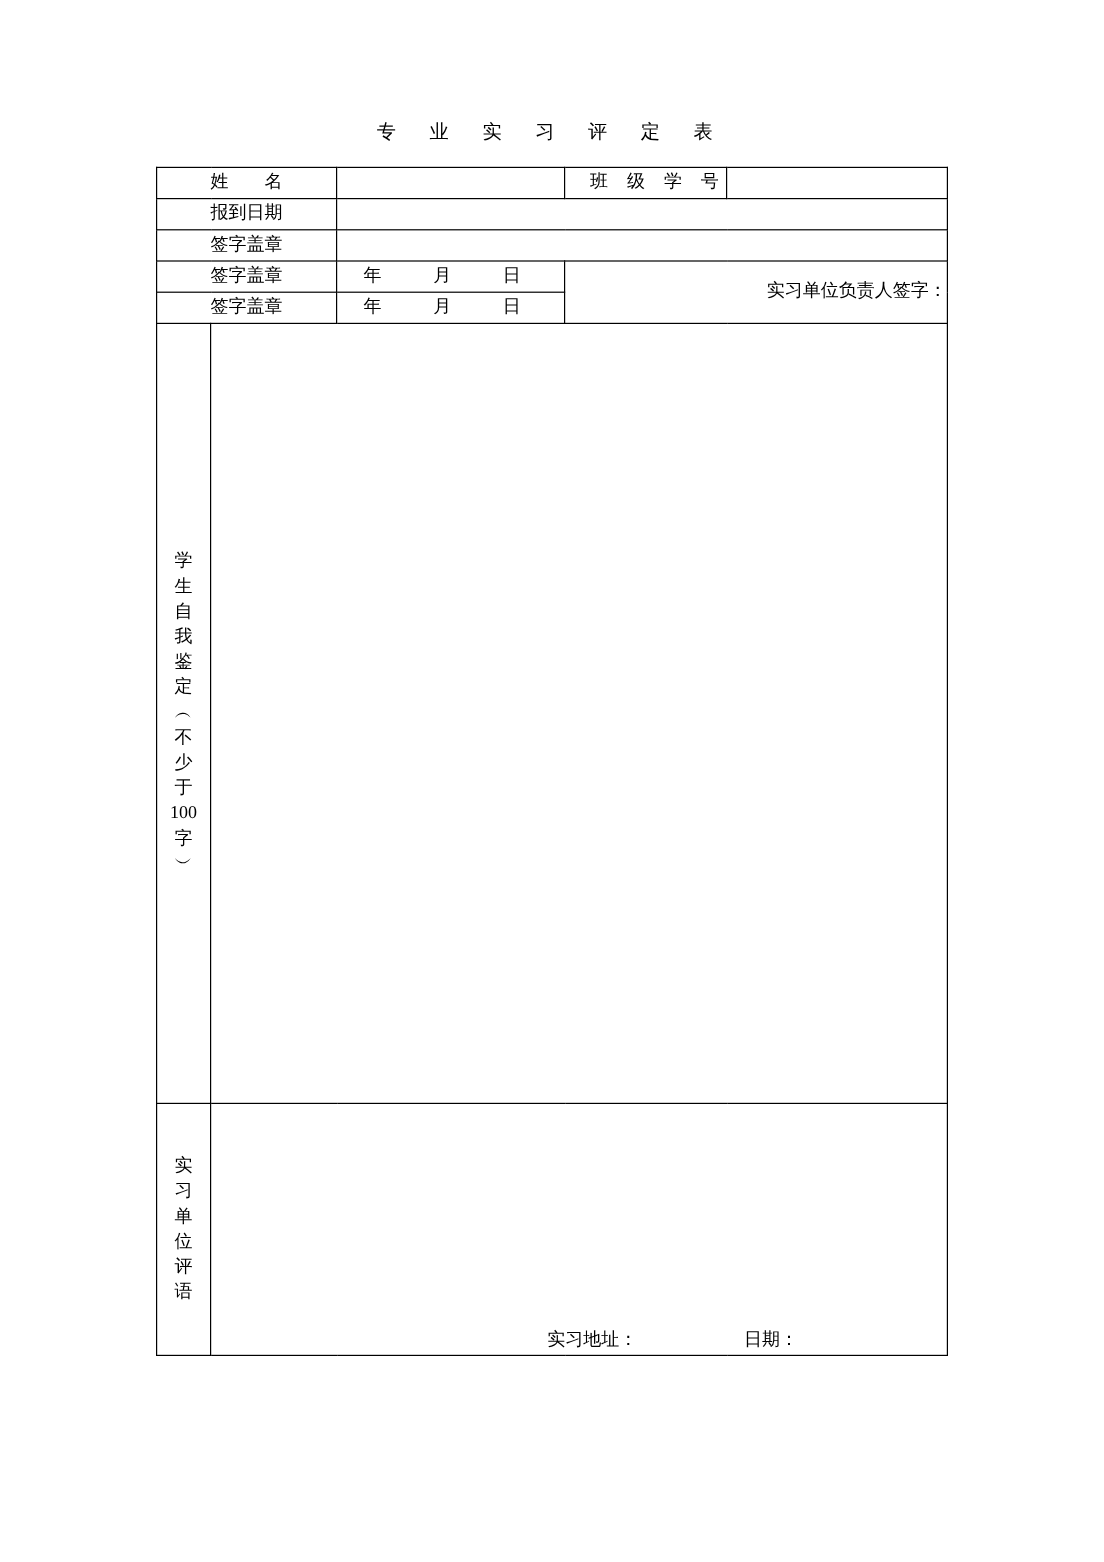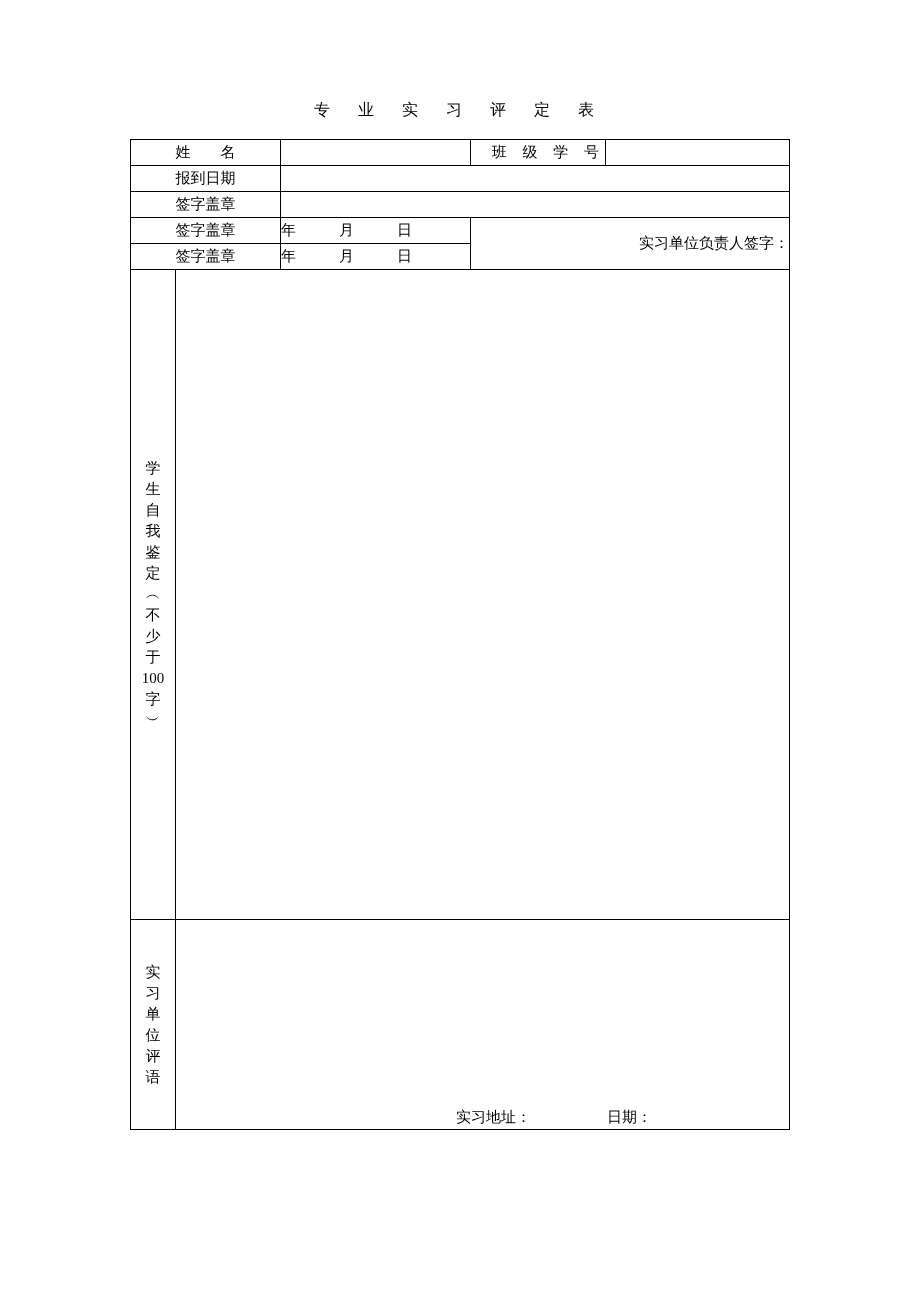--- a/index.html
+++ b/index.html
@@ -31,21 +31,21 @@
       font-size: 15px;
       padding: 2px 0;
       vertical-align: middle;
       height: 23px;
       line-height: 1.4;
     }
     .lbl {
       text-align: center;
     }
     .date-cell {
-      text-align: left;
+      text-align: center;
       letter-spacing: 14px;
       padding-left: 18px;
     }
     .supervisor {
       text-align: right;
       padding-left: 8px;
     }
     .vlabel {
       text-align: center;
       vertical-align: middle;
@@ -64,21 +64,21 @@
       left: 0;
       right: 0;
       font-size: 15px;
     }
     .footer-line .sig {
       position: absolute;
       left: 280px;
     }
     .footer-line .dat {
       position: absolute;
-      left: 431px;
+      left: 444px;
     }
     .class-lbl {
       text-align: right;
       letter-spacing: 6px;
     }
   </style>
 </head>
 <body>
 
 <div class="page">

